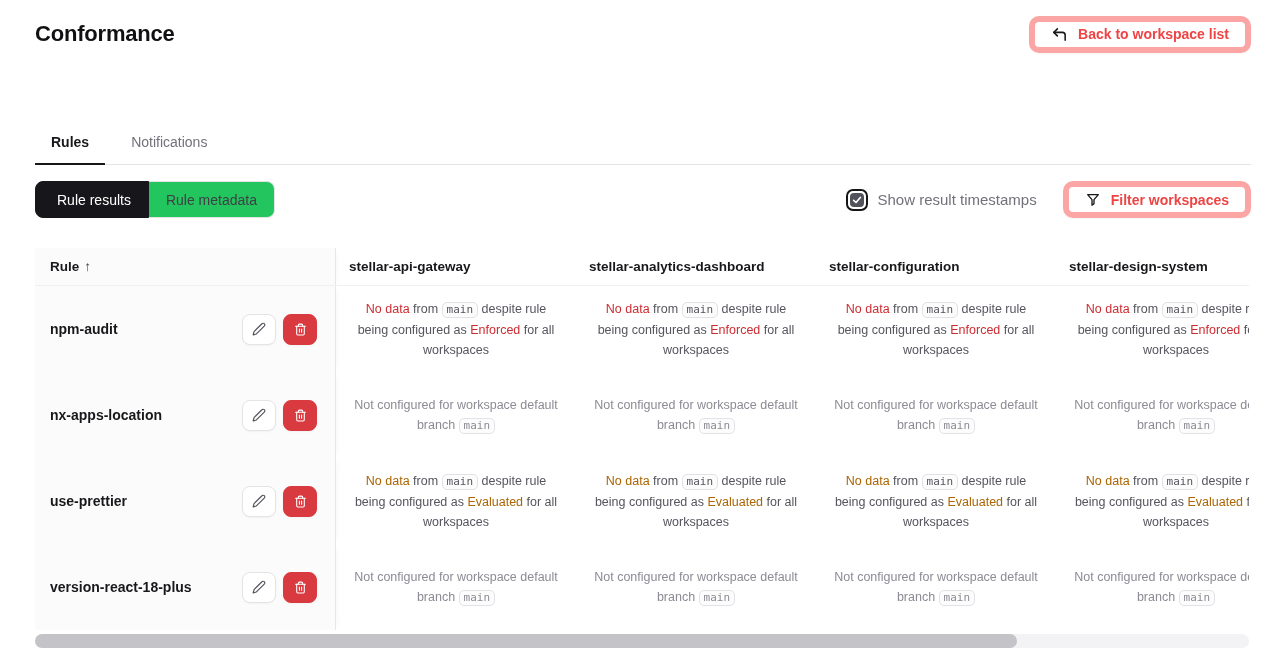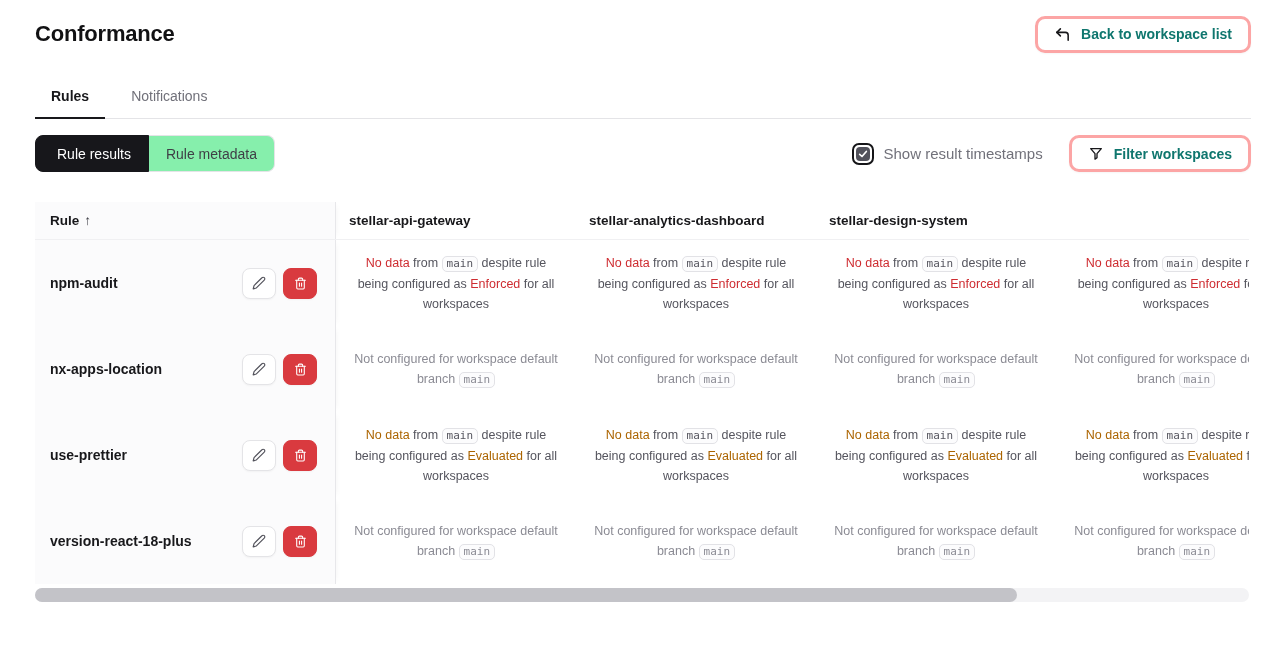--- a/index.html
+++ b/index.html
@@ -12,40 +12,40 @@
     -webkit-font-smoothing:antialiased;
   }
   .page { padding:0 35px; }
 
   
   .topbar { display:flex; justify-content:space-between; align-items:center; padding-top:10px; height:58px; }
   .page-title { margin:0; font-size:22px; font-weight:700; letter-spacing:-0.2px; color:#111113; }
   .btn {
     display:inline-flex; align-items:center; gap:10px;
     height:37px; padding:0 16px;
-    background:#fff; border:3px solid #fca5a5; border-radius:10px;
-    font-family:inherit; font-size:14px; font-weight:700; color:#0f766e;
+    background:#fff; border:6px solid #fca5a5; border-radius:10px;
+    font-family:inherit; font-size:14px; font-weight:700; color:#ef4444;
     box-shadow:0 1px 2px rgba(0,0,0,.04); cursor:pointer;
   }
   .btn svg { flex:0 0 auto; }
 
   
-  .tabs { display:flex; gap:10px; margin-top:22px; border-bottom:1px solid #e4e4e7; }
+  .tabs { display:flex; gap:10px; margin-top:68px; border-bottom:1px solid #e4e4e7; }
   .tab {
     padding:8px 16px 13px 16px; font-size:14px; font-weight:500; color:#71717a;
     border-bottom:2px solid transparent; margin-bottom:-1px; cursor:pointer;
   }
   .tab.active { color:#18181b; font-weight:700; border-bottom-color:#18181b; }
 
   
   .toolbar { display:flex; justify-content:space-between; align-items:center; margin-top:16px; }
   .segmented { display:flex; }
   .seg {
     height:37px; padding:0 17px; font-family:inherit; font-size:14px; font-weight:500;
-    background:#86efac; color:#3f3f46; border:1px solid #e4e4e7; cursor:pointer;
+    background:#22c55e; color:#3f3f46; border:1px solid #e4e4e7; cursor:pointer;
   }
   .seg.active { background:var(--c-active-seg); color:#fff; border:1px solid var(--c-active-seg); border-radius:8px 0 0 8px;padding-left:21px; }
   .seg.inactive { border-left:none; border-radius:0 8px 8px 0; }
   .toolbar-right { display:flex; align-items:center; gap:26px; }
   .checkbox-row { display:flex; align-items:center; gap:9px; cursor:pointer; }
   .cb-ring {
     width:22px; height:22px; border:2px solid #151518; border-radius:7px;
     padding:2px; background:#fff; display:inline-flex;
   }
   .cb-box {
@@ -155,20 +155,23 @@
           <span class="sort">↑</span>
         </div>
 
       <div class="th ws-col">
             <span>stellar-api-gateway</span>
           </div>
           <div class="th ws-col">
             <span>stellar-analytics-dashboard</span>
           </div>
           <div class="th ws-col">
+            <span>stellar-configuration</span>
+          </div>
+          <div class="th ws-col">
             <span>stellar-design-system</span>
           </div>
         </div>
       <div class="tbody" id="tbody">
           <div class="tr">
             <div class="td rule-col">
               <span class="rule-name">npm-audit</span>
               <div class="row-actions">
                 <button class="icon-btn">
                   <span style="display: inline-flex;">

